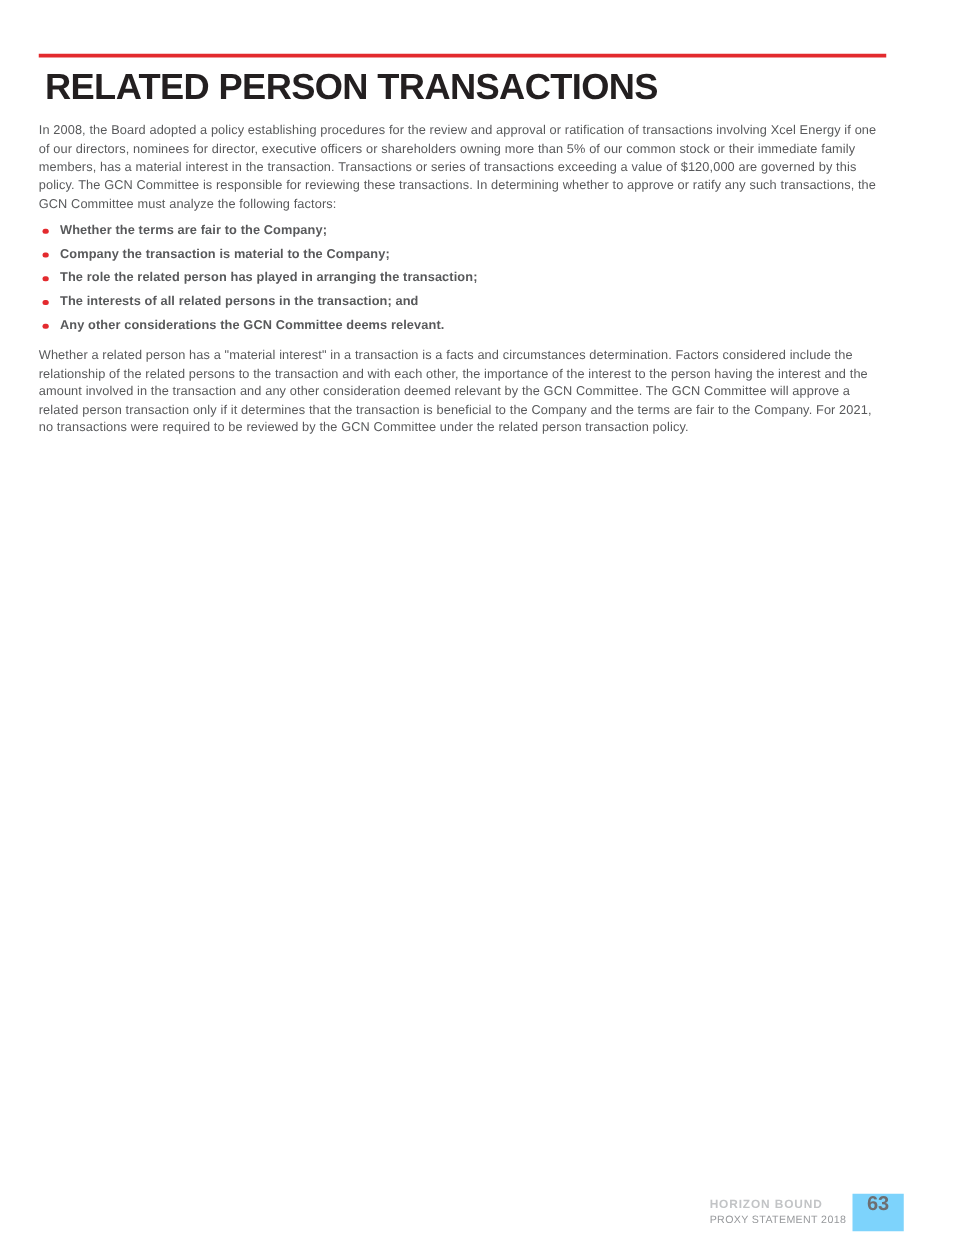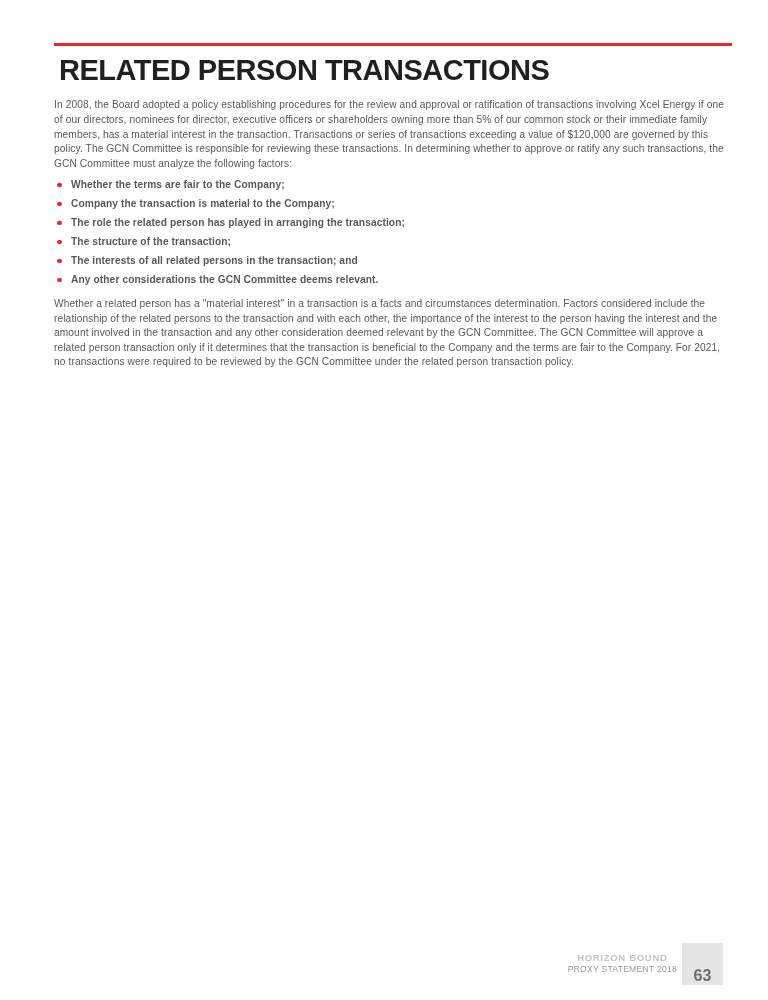--- a/index.html
+++ b/index.html
@@ -13,21 +13,21 @@
   }
   .page {
     position: absolute;
     top: 0; left: 0;
     width: 768px;
     height: 1000px;
     background: #ffffff;
   }
   .content {
     position: absolute;
-    left: 54px;
+    left: 31px;
     top: 43px;
     width: 678px;
   }
   .accent-rule {
     width: 678px;
     height: 3px;
     background: #e32a2e;
   }
   .page-title {
     margin-top: 9px;
@@ -71,43 +71,43 @@
     background: #e32a2e;
   }
   .footer {
     position: absolute;
     right: 45px;
     bottom: 15px;
     display: flex;
     align-items: center;
   }
   .footer-brand-block {
-    text-align: center;
+    text-align: left;
     margin-right: 5px;
     padding-bottom: 1px;
   }
   .brand-line1 {
     font-size: 9.5px;
     font-weight: bold;
     letter-spacing: 0.7px;
     color: #c2c4c6;
     line-height: 12px;
   }
   .brand-line2 {
     font-size: 8.5px;
     letter-spacing: 0.3px;
     color: #97999c;
     line-height: 11px;
   }
   .page-number-box {
     width: 41px;
-    height: 42px;
-    background: #e5e5e5;
+    height: 30px;
+    background: #7dd3fc;
     display: flex;
-    align-items: flex-end;
+    align-items: flex-start;
     justify-content: center;
   }
   .page-number {
     font-size: 16px;
     font-weight: bold;
     color: #6d6e71;
   }
 </style>
 </head>
 <body>
@@ -129,24 +129,20 @@
       <li>
         <span class="bullet-dot"></span>
         <span>Company the transaction is material to the Company;</span>
       </li>
       <li>
         <span class="bullet-dot"></span>
         <span>The role the related person has played in arranging the transaction;</span>
       </li>
       <li>
         <span class="bullet-dot"></span>
-        <span>The structure of the transaction;</span>
-      </li>
-      <li>
-        <span class="bullet-dot"></span>
         <span>The interests of all related persons in the transaction; and</span>
       </li>
       <li>
         <span class="bullet-dot"></span>
         <span>Any other considerations the GCN Committee deems relevant.</span>
       </li>
     </ul>
 
     <p class="body-text closing">Whether a related person has a "material interest" in a transaction is a facts and circumstances determination. Factors considered include the relationship of the related persons to the transaction and with each other, the importance of the interest to the person having the interest and the amount involved in the transaction and any other consideration deemed relevant by the GCN Committee. The GCN Committee will approve a related person transaction only if it determines that the transaction is beneficial to the Company and the terms are fair to the Company. For 2021, no transactions were required to be reviewed by the GCN Committee under the related person transaction policy.</p>
 

